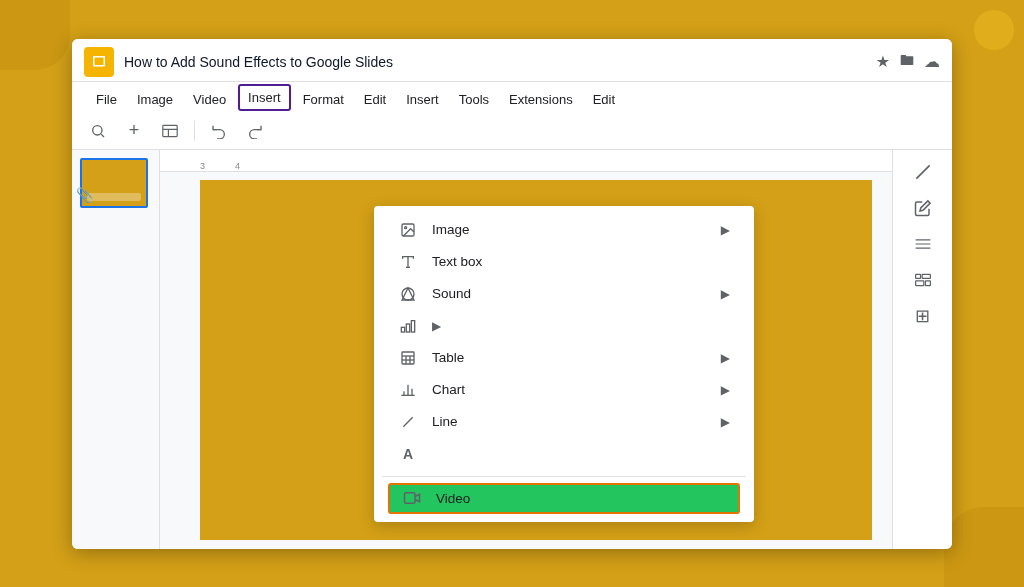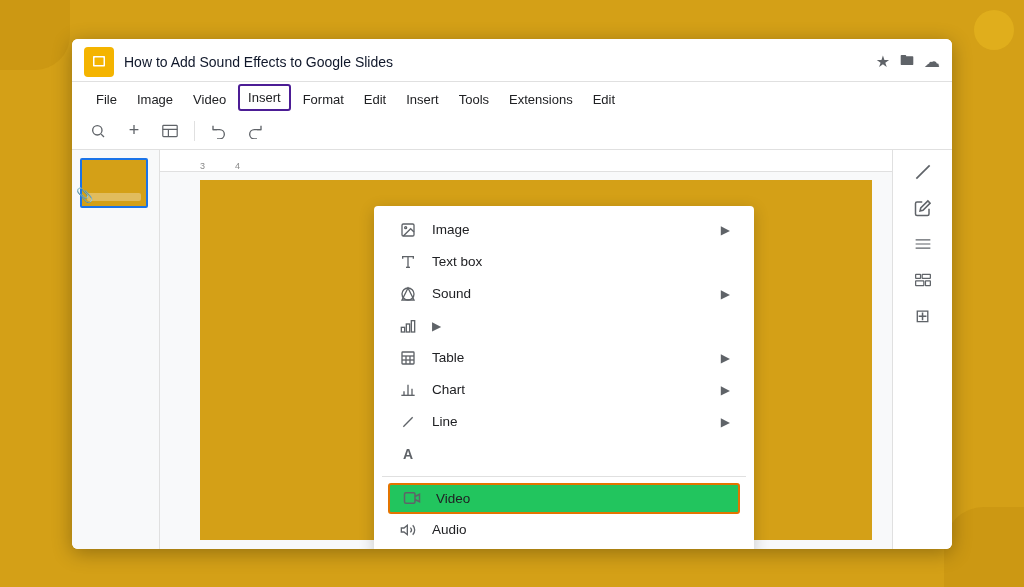--- a/index.html
+++ b/index.html
@@ -518,27 +518,18 @@
           <div class="dropdown-item highlighted">
             <span class="item-icon">
               <svg width="18" height="14" viewBox="0 0 24 18" fill="none" stroke="#5f6368" stroke-width="2">
                 <rect x="2" y="2" width="14" height="14" rx="2"></rect>
                 <polyline points="16 7 22 4 22 14 16 11"></polyline>
               </svg>
             </span>
             <span class="item-label">Video</span>
           </div>
 
-          <div class="dropdown-item">
-            <span class="item-icon">
-              <svg width="16" height="16" viewBox="0 0 24 24" fill="none" stroke="#5f6368" stroke-width="2">
-                <polygon points="11 5 6 9 2 9 2 15 6 15 11 19 11 5"></polygon>
-                <path d="M19.07 4.93a10 10 0 0 1 0 14.14M15.54 8.46a5 5 0 0 1 0 7.07"></path>
-              </svg>
-            </span>
-            <span class="item-label">Audio</span>
-          </div>
 
         </div>
       </div>
     </div>
   </div>
 </div>
 
 </body></html>

